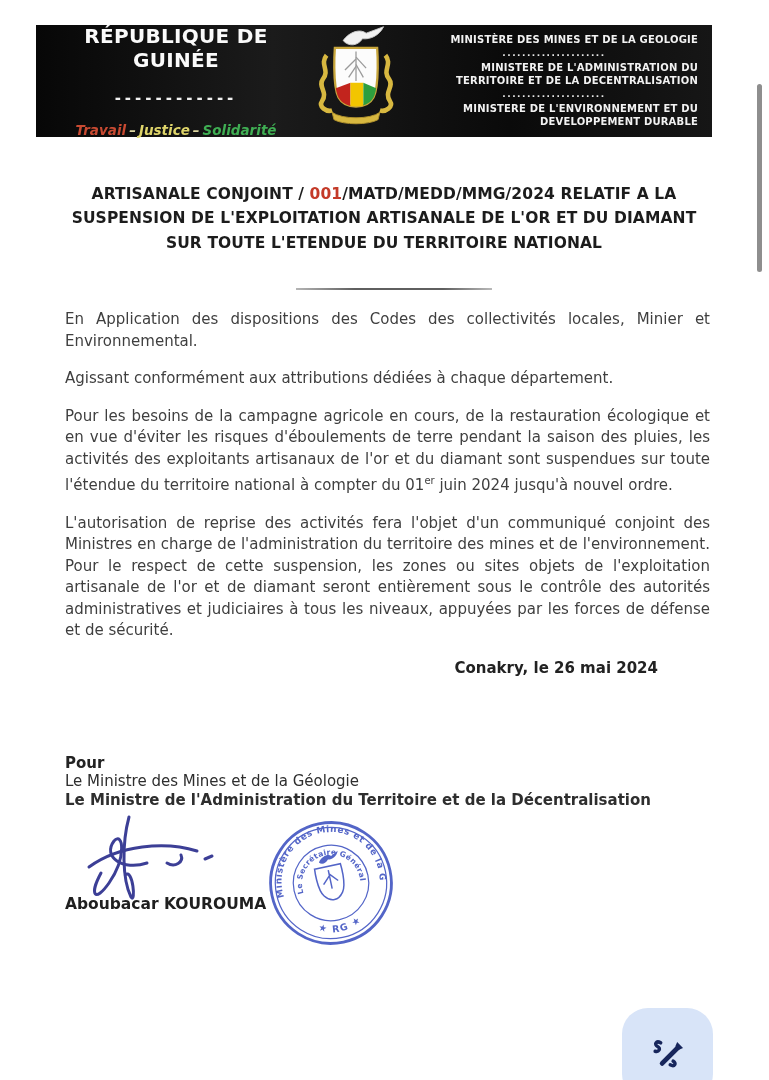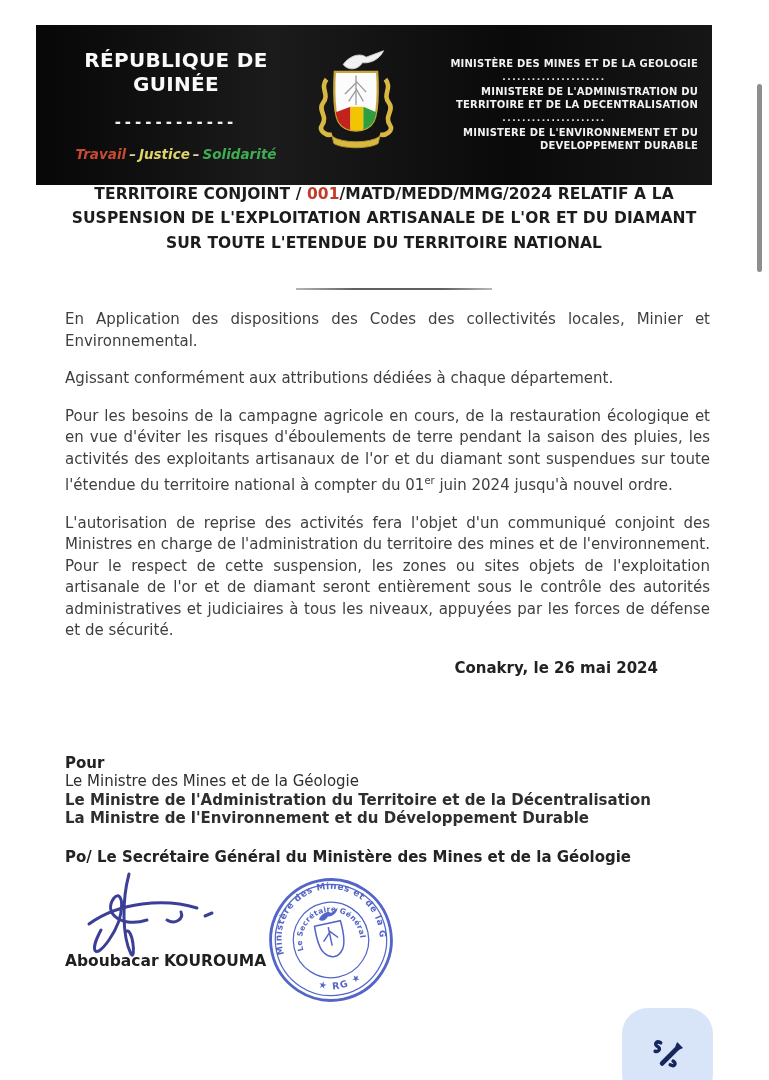--- a/index.html
+++ b/index.html
@@ -1,21 +1,21 @@
 <!DOCTYPE html>
 <html><head>
 <meta charset="utf-8">
 <style>
   * { margin: 0; padding: 0; box-sizing: border-box; }
   html, body { width: 769px; height: 1080px; overflow: hidden; background: #ffffff;
     font-family: "DejaVu Sans", "Liberation Sans", sans-serif; }
   .page { position: absolute; inset: 0; background: #ffffff; }
 
   
-  .banner { position: absolute; left: 36px; top: 25px; width: 676px; height: 160px;
+  .banner { position: absolute; left: 36px; top: 25px; width: 676px; height: 112px;
     background: linear-gradient(90deg, #070707, #1b1b1b 35%, #0a0a0a 70%, #161616);
     display: flex; align-items: center; padding: 0 14px; color: #f4f4f4; }
   .banner-left { width: 252px; text-align: center; }
   .republic { font-size: 20px; font-weight: bold; letter-spacing: 0.3px; color: #fafafa; }
   .dash-row { margin-top: 17px; font-size: 15px; font-weight: bold; letter-spacing: 4px; color: #f0f0f0; }
   .motto { margin-top: 15px; font-size: 13.5px; font-weight: bold; font-style: italic; }
   .motto .t { color: #c84a32; }
   .motto .sep { color: #ddd6a0; padding: 0 3px; }
   .motto .j { color: #ded46a; }
   .motto .s { color: #3fae53; }
@@ -110,37 +110,35 @@
     <div class="banner-right">
       <div class="min-line">MINISTÈRE DES MINES ET DE LA GEOLOGIE</div>
       <div class="min-dots">.....................</div>
       <div class="min-line">MINISTERE DE L'ADMINISTRATION DU TERRITOIRE ET DE LA DECENTRALISATION</div>
       <div class="min-dots">.....................</div>
       <div class="min-line">MINISTERE DE L'ENVIRONNEMENT ET DU DEVELOPPEMENT DURABLE</div>
     </div>
   </div>
 
   <div class="doc-title">
-    <span>TERRITOIRE CONJOINT / </span><span class="num">001</span><span>/MATD/MEDD/MMG/2024 RELATIF A LA SUSPENSION DE L'EXPLOITATION ARTISANALE DE L'OR ET DU DIAMANT SUR TOUTE L'ETENDUE DU TERRITOIRE NATIONAL</span>
+    <span>ARTISANALE CONJOINT / </span><span class="num">001</span><span>/MATD/MEDD/MMG/2024 RELATIF A LA SUSPENSION DE L'EXPLOITATION ARTISANALE DE L'OR ET DU DIAMANT SUR TOUTE L'ETENDUE DU TERRITOIRE NATIONAL</span>
   </div>
   <div class="title-divider"></div>
 
   <div class="body-text">
     <p>En Application des dispositions des Codes des collectivités locales, Minier et Environnemental.</p>
     <p>Agissant conformément aux attributions dédiées à chaque département.</p>
     <p><span>Pour les besoins de la campagne agricole en cours, de la restauration écologique et en vue d'éviter les risques d'éboulements de terre pendant la saison des pluies, les activités des exploitants artisanaux de l'or et du diamant sont suspendues sur toute l'étendue du territoire national à compter du 01</span><sup>er</sup><span> juin 2024 jusqu'à nouvel ordre.</span></p>
     <p>L'autorisation de reprise des activités fera l'objet d'un communiqué conjoint des Ministres en charge de l'administration du territoire des mines et de l'environnement. Pour le respect de cette suspension, les zones ou sites objets de l'exploitation artisanale de l'or et de diamant seront entièrement sous le contrôle des autorités administratives et judiciaires à tous les niveaux, appuyées par les forces de défense et de sécurité.</p>
     <div class="dateline">Conakry, le 26 mai 2024</div>
 
     <div class="signatories">
       <div class="sig-pour">Pour</div>
       <div class="sig-line">Le Ministre des Mines et de la Géologie</div>
       <div class="sig-line b">Le Ministre de l'Administration du Territoire et de la Décentralisation</div>
-      <div class="sig-line b">La Ministre de l'Environnement et du Développement Durable</div>
-      <div class="po-line">Po/ Le Secrétaire Général du Ministère des Mines et de la Géologie</div>
     </div>
 
     <div class="sign-row">
 
       <svg class="signature-svg" width="160" height="96" viewBox="0 0 160 96">
         <g fill="none" stroke="#2c2f8e" stroke-width="3" stroke-linecap="round" opacity="0.92">
           <path d="M30 62 C18 84 24 92 38 72 C56 46 52 20 43 30 C31 46 52 60 76 52"></path>
           <path d="M58 6 C51 32 51 68 60 86 C65 94 62 56 54 64"></path>
           <path d="M18 56 C48 34 94 30 126 40"></path>
           <path d="M96 52 C104 57 113 51 110 44"></path>

